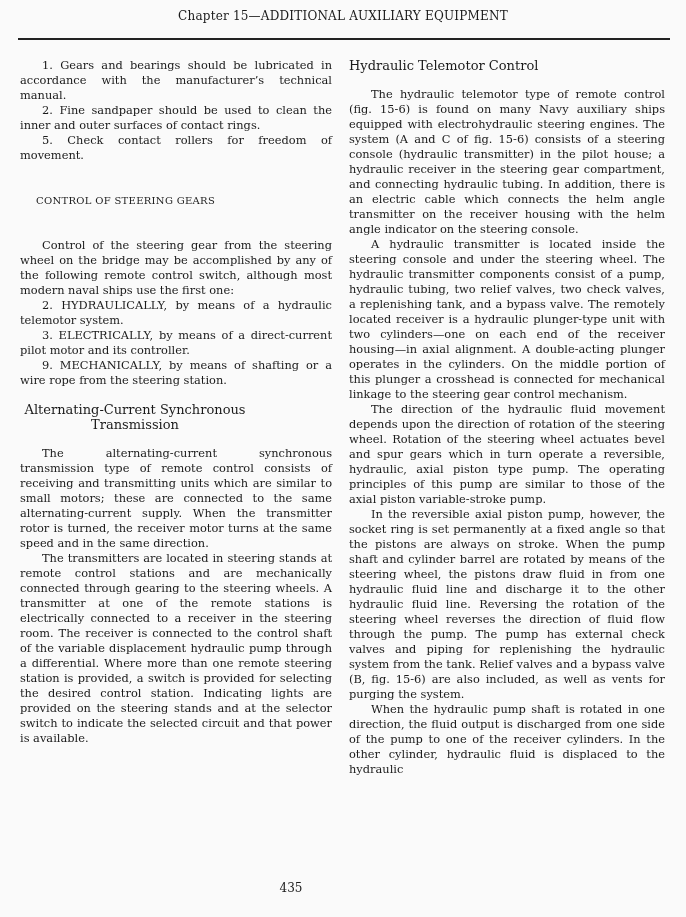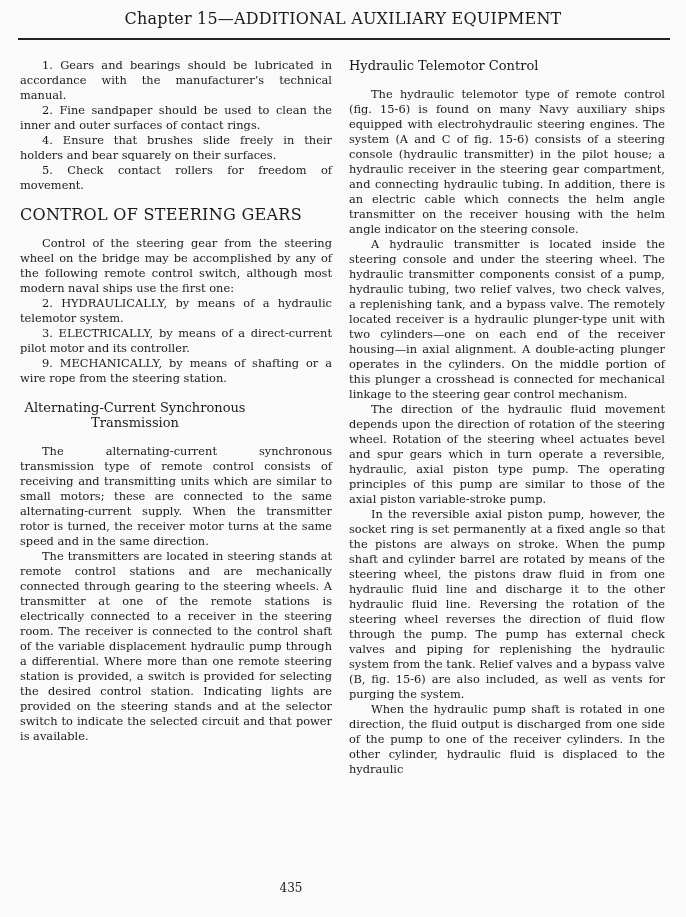--- a/index.html
+++ b/index.html
@@ -3,51 +3,50 @@
 <meta charset="utf-8">
 <style>
   html, body { margin: 0; padding: 0; }
   body {
     width: 686px; height: 917px; background: #fafafa; color: #1a1a1a;
     font-family: "DejaVu Serif", "Liberation Serif", serif;
     position: relative; overflow: hidden;
   }
   .header {
     position: absolute; top: 9px; left: 0; width: 686px; text-align: center;
-    font-size: 16px; letter-spacing: 0.2px;
+    font-size: 12px; letter-spacing: 0.2px;
   }
   .rule {
     position: absolute; top: 38px; left: 18px; width: 652px; height: 1.5px; background: #222;
   }
   .col {
     position: absolute; top: 58px; width: 312px;
     font-size: 11.4px; line-height: 15px; text-align: justify;
   }
   .col.left { left: 20px; }
   .col.right { left: 349px; width: 316px; }
   p { margin: 0; text-indent: 22px; }
   h2 {
-    font-weight: normal; font-size: 16px; margin: 0; letter-spacing: 0.3px;
+    font-weight: normal; font-size: 10px; margin: 16px; letter-spacing: 0.3px;
   }
   h3 { font-weight: normal; font-size: 13px; margin: 0; }
   .gap-m { height: 14px; }
   .pagenum {
     position: absolute; top: 881px; left: 0; width: 582px; text-align: center; font-size: 12px;
   }
 </style>
 </head>
 <body>
 
 <div class="header">Chapter 15—ADDITIONAL AUXILIARY EQUIPMENT</div>
 <div class="rule"></div>
 
 <div class="col left">
   <p>1. Gears and bearings should be lubricated in accordance with the manufacturer’s technical manual.</p>
   <p>2. Fine sandpaper should be used to clean the inner and outer surfaces of contact rings.</p>
-  <p>4. Ensure that brushes slide freely in their holders and bear squarely on their surfaces.</p>
   <p>5. Check contact rollers for freedom of movement.</p>
   <div class="gap-m"></div>
   <h2>CONTROL OF STEERING GEARS</h2>
   <div class="gap-m"></div>
   <p>Control of the steering gear from the steering wheel on the bridge may be accomplished by any of the following remote control switch, although most modern naval ships use the first one:</p>
   <p>2. HYDRAULICALLY, by means of a hydraulic telemotor system.</p>
   <p>3. ELECTRICALLY, by means of a direct-current pilot motor and its controller.</p>
   <p>9. MECHANICALLY, by means of shafting or a wire rope from the steering station.</p>
   <div class="gap-m"></div>
   <h3 style="width:230px;text-align:center;">Alternating-Current Synchronous Transmission</h3>

